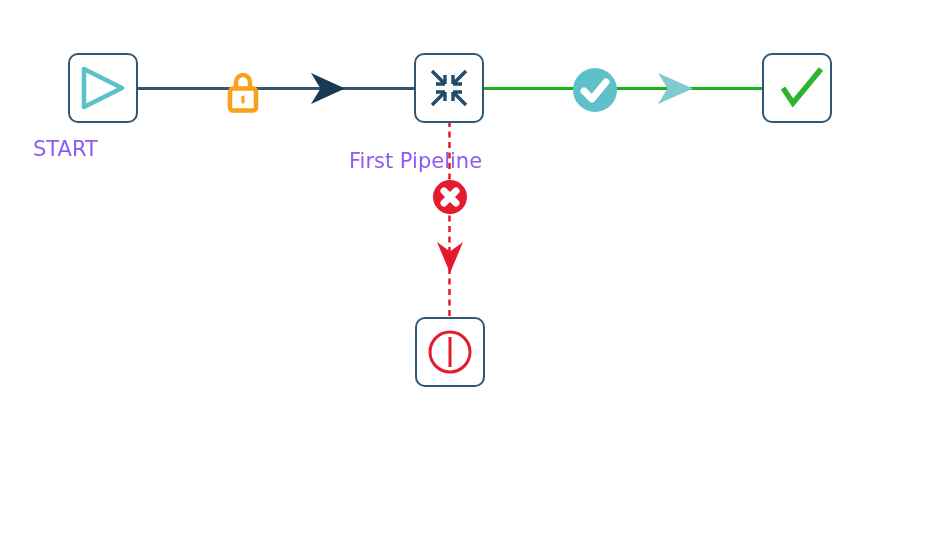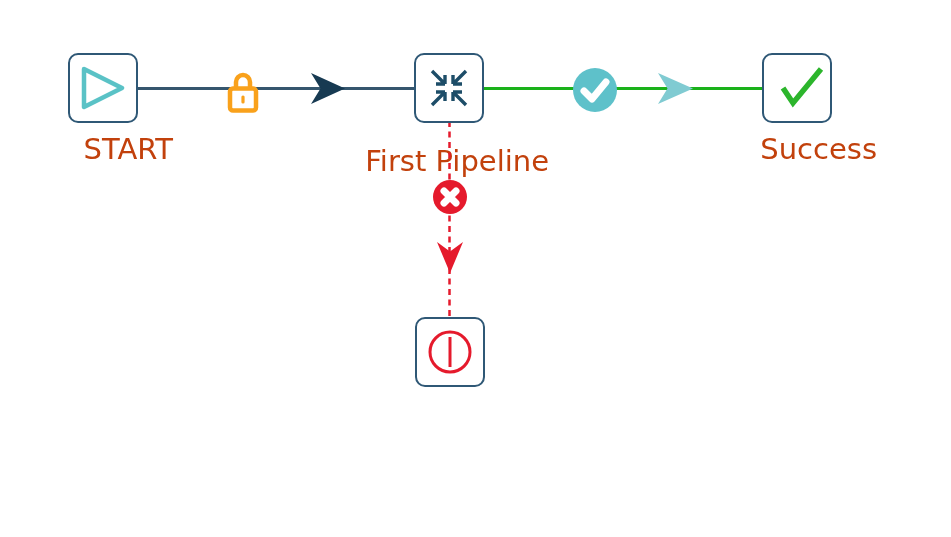--- a/index.html
+++ b/index.html
@@ -21,23 +21,23 @@
     display:flex;align-items:center;justify-content:center;
     z-index:3;
   }
   .box-start{left:68px;top:53px;}
   .box-pipeline{left:414px;top:53px;}
   .box-success{left:762px;top:53px;}
   .box-abort{left:415px;top:317px;}
   
   .node-label{
     position:absolute;
-    font-size:29px;line-height:26px;
-    color:#c2410c;
-    text-align:right;
+    font-size:21px;line-height:26px;
+    color:#8b5cf6;
+    text-align:left;
     white-space:nowrap;
   }
   .label-start{left:33px;top:136px;width:140px;}
   .label-pipeline{left:349px;top:148px;width:200px;}
   .label-success{left:717px;top:136px;width:160px;}
   .label-abort{left:330px;top:401px;width:240px;}
   
   .edge-h{
     position:absolute;height:2.5px;z-index:1;
   }
@@ -130,15 +130,14 @@
 
   <div class="node-box box-abort">
     <svg width="46" height="46" viewBox="0 0 46 46">
       <circle cx="23" cy="23" r="20" fill="none" stroke="#e51a2c" stroke-width="3"></circle>
       <line x1="23" y1="8" x2="23" y2="38" stroke="#e51a2c" stroke-width="3"></line>
     </svg>
   </div>
 
   <div class="node-label label-start">START</div>
   <div class="node-label label-pipeline">First Pipeline</div>
-  <div class="node-label label-success">Success</div>
 
 </div>
 
 </body></html>

